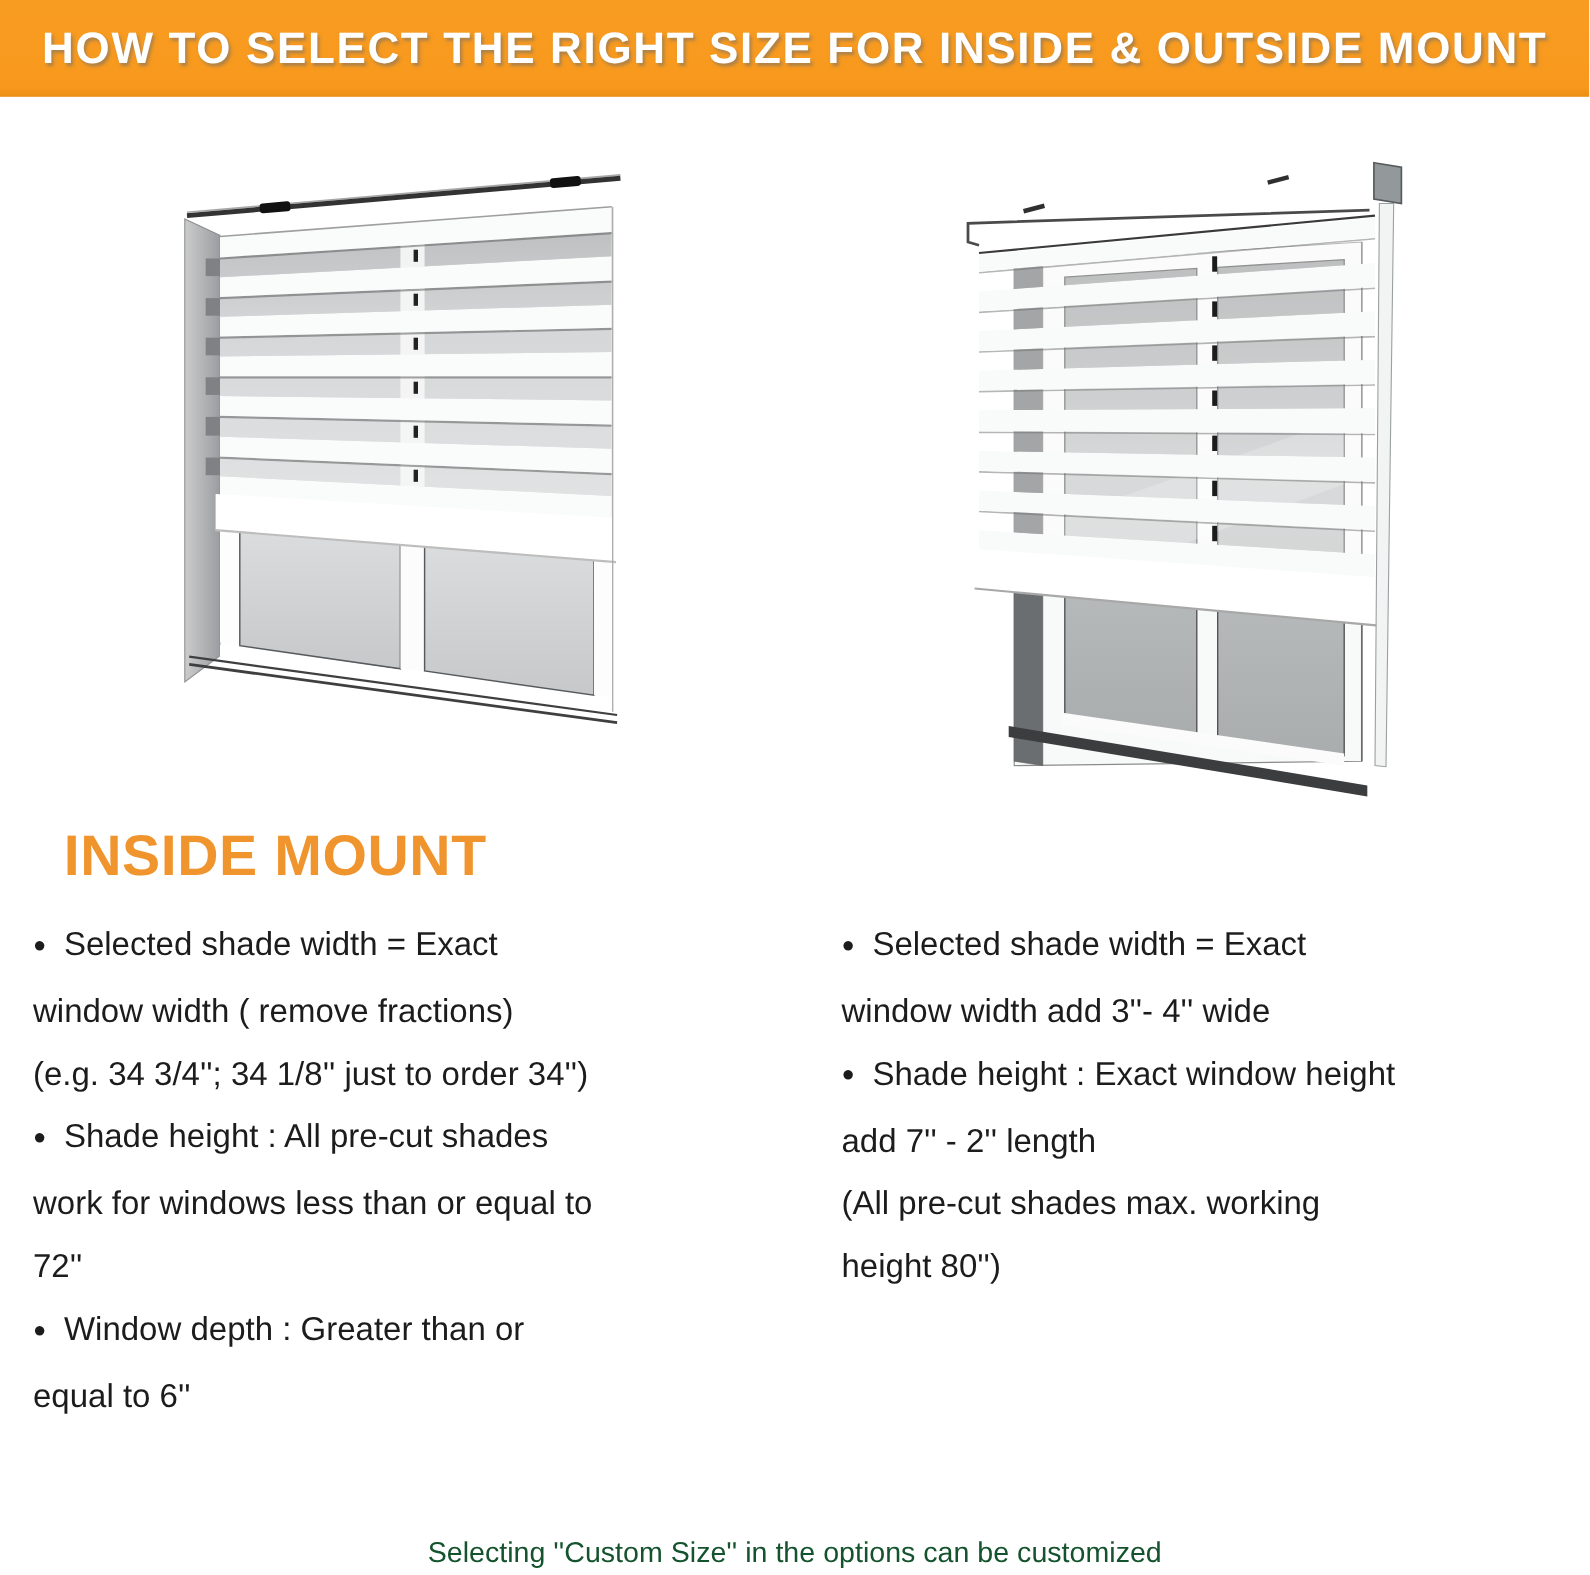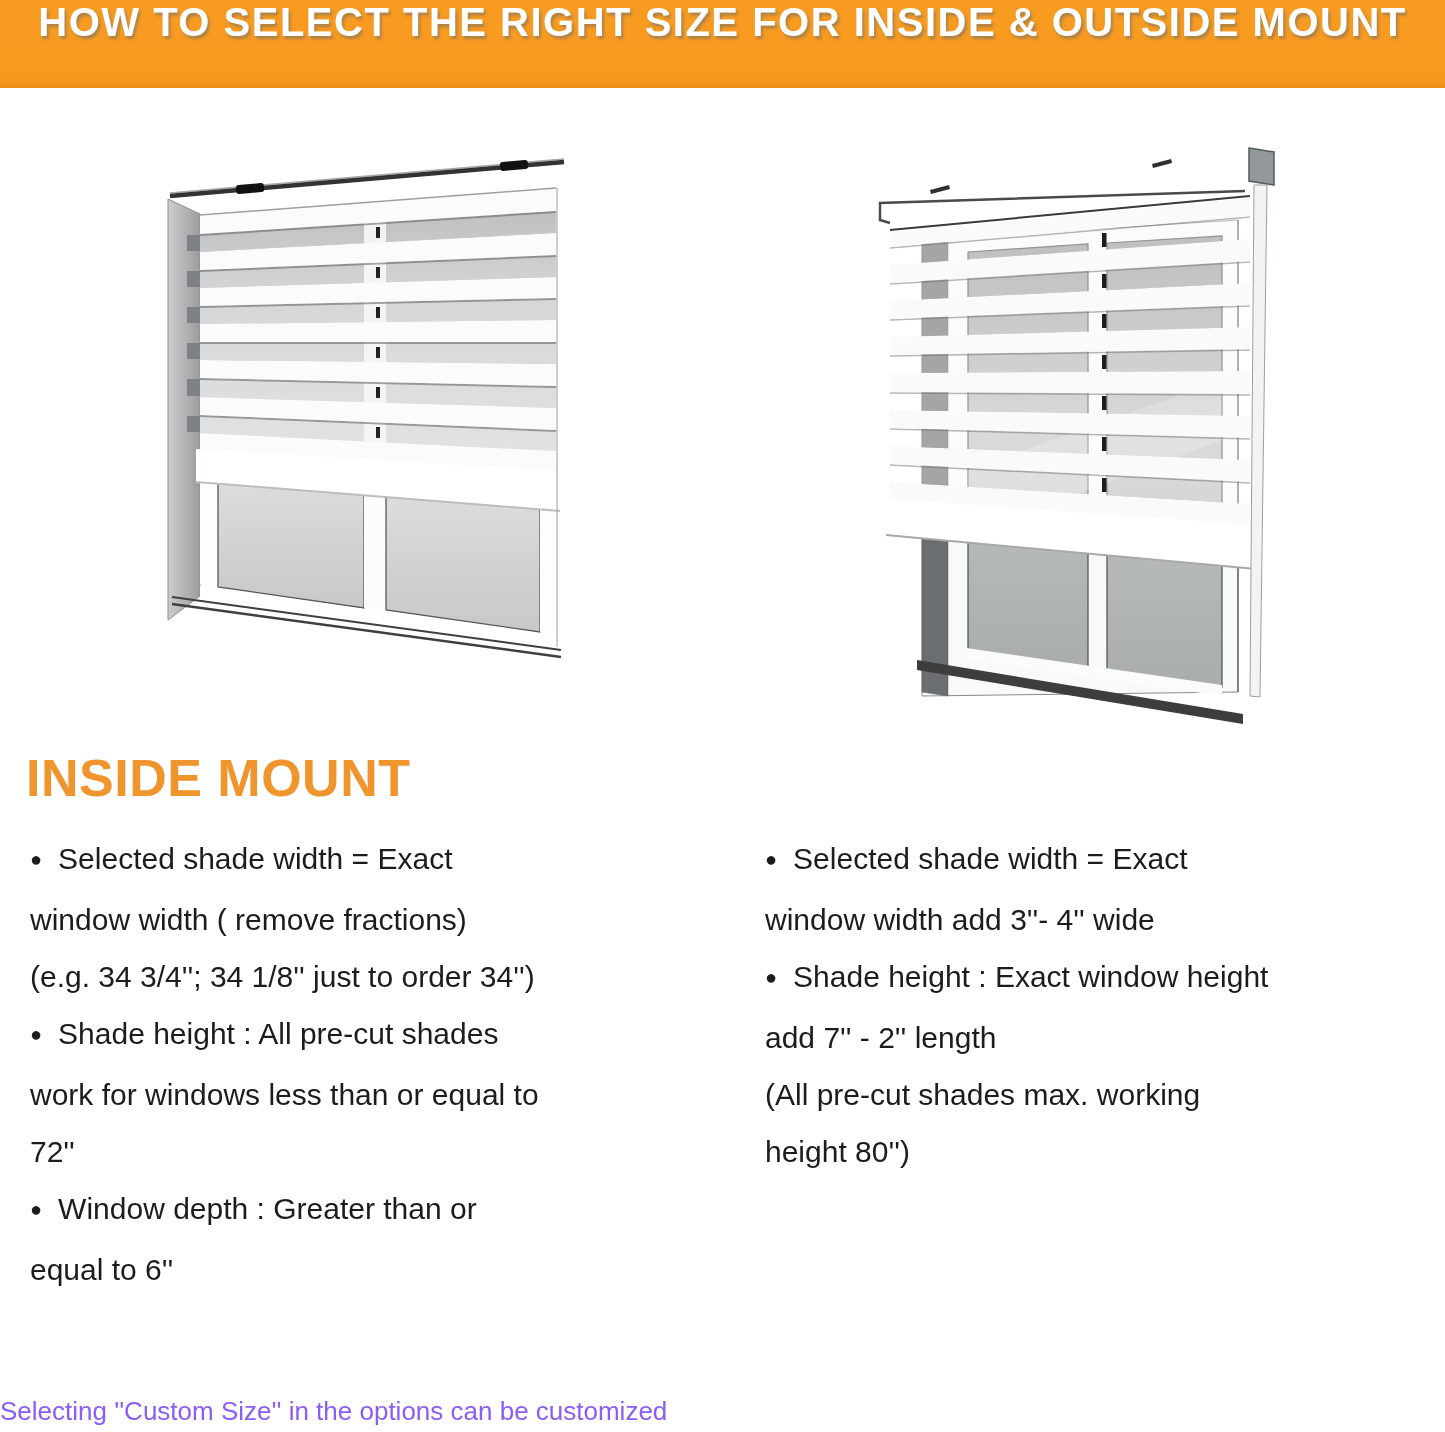--- a/index.html
+++ b/index.html
@@ -3,42 +3,42 @@
 <meta charset="utf-8">
 <style>
   html,body { margin:0; padding:0; background:#ffffff; }
   .page {
     position:relative; width:1445px; height:1432px; background:#ffffff;
     font-family:"Liberation Sans", sans-serif; overflow:hidden;
   }
   .banner {
     position:absolute; left:0; top:0; width:1445px; height:88px;
     background:linear-gradient(180deg,#F89C21 0%,#F8991D 90%,#EA8E13 100%);
-    display:flex; justify-content:center;
+    display:flex; align-items:center; justify-content:center;
   }
   .banner-title {
     color:#ffffff; font-size:40px; font-weight:700; letter-spacing:1.5px;
     white-space:nowrap; text-shadow:2px 3px 3px rgba(110,110,110,0.55);
   }
   .illus { position:absolute; }
   .col-heading {
     position:absolute; margin:0; color:#F0952D; font-size:52px; font-weight:700;
     letter-spacing:0.5px; white-space:nowrap;
   }
-  .heading-inside  { left:26px;  top:748px; }
+  .heading-inside  { left:58px;  top:748px; }
   .heading-outside { left:780px; top:748px; }
   .body-col { position:absolute; font-size:30px; line-height:57px; color:#1c1c1c; }
   .body-inside  { left:30px;  top:830px; width:720px; }
   .body-outside { left:765px; top:830px; width:675px; }
   .body-col p { margin:0; }
   .btext { white-space:pre-line; }
   .blt { font-size:20px; margin-right:16px; position:relative; top:-3px; }
   .footer-note {
-    position:absolute; left:0; right:0; top:1396px; 
-    font-size:26px; color:#8b5cf6;
+    position:absolute; left:0; right:0; top:1396px; text-align:center;
+    font-size:26px; color:#14532d;
   }
 </style>
 </head>
 <body>
 
 <div class="page">
 
   <header class="banner">
     <span class="banner-title">HOW TO SELECT THE RIGHT SIZE FOR INSIDE &amp; OUTSIDE MOUNT</span>
   </header>

